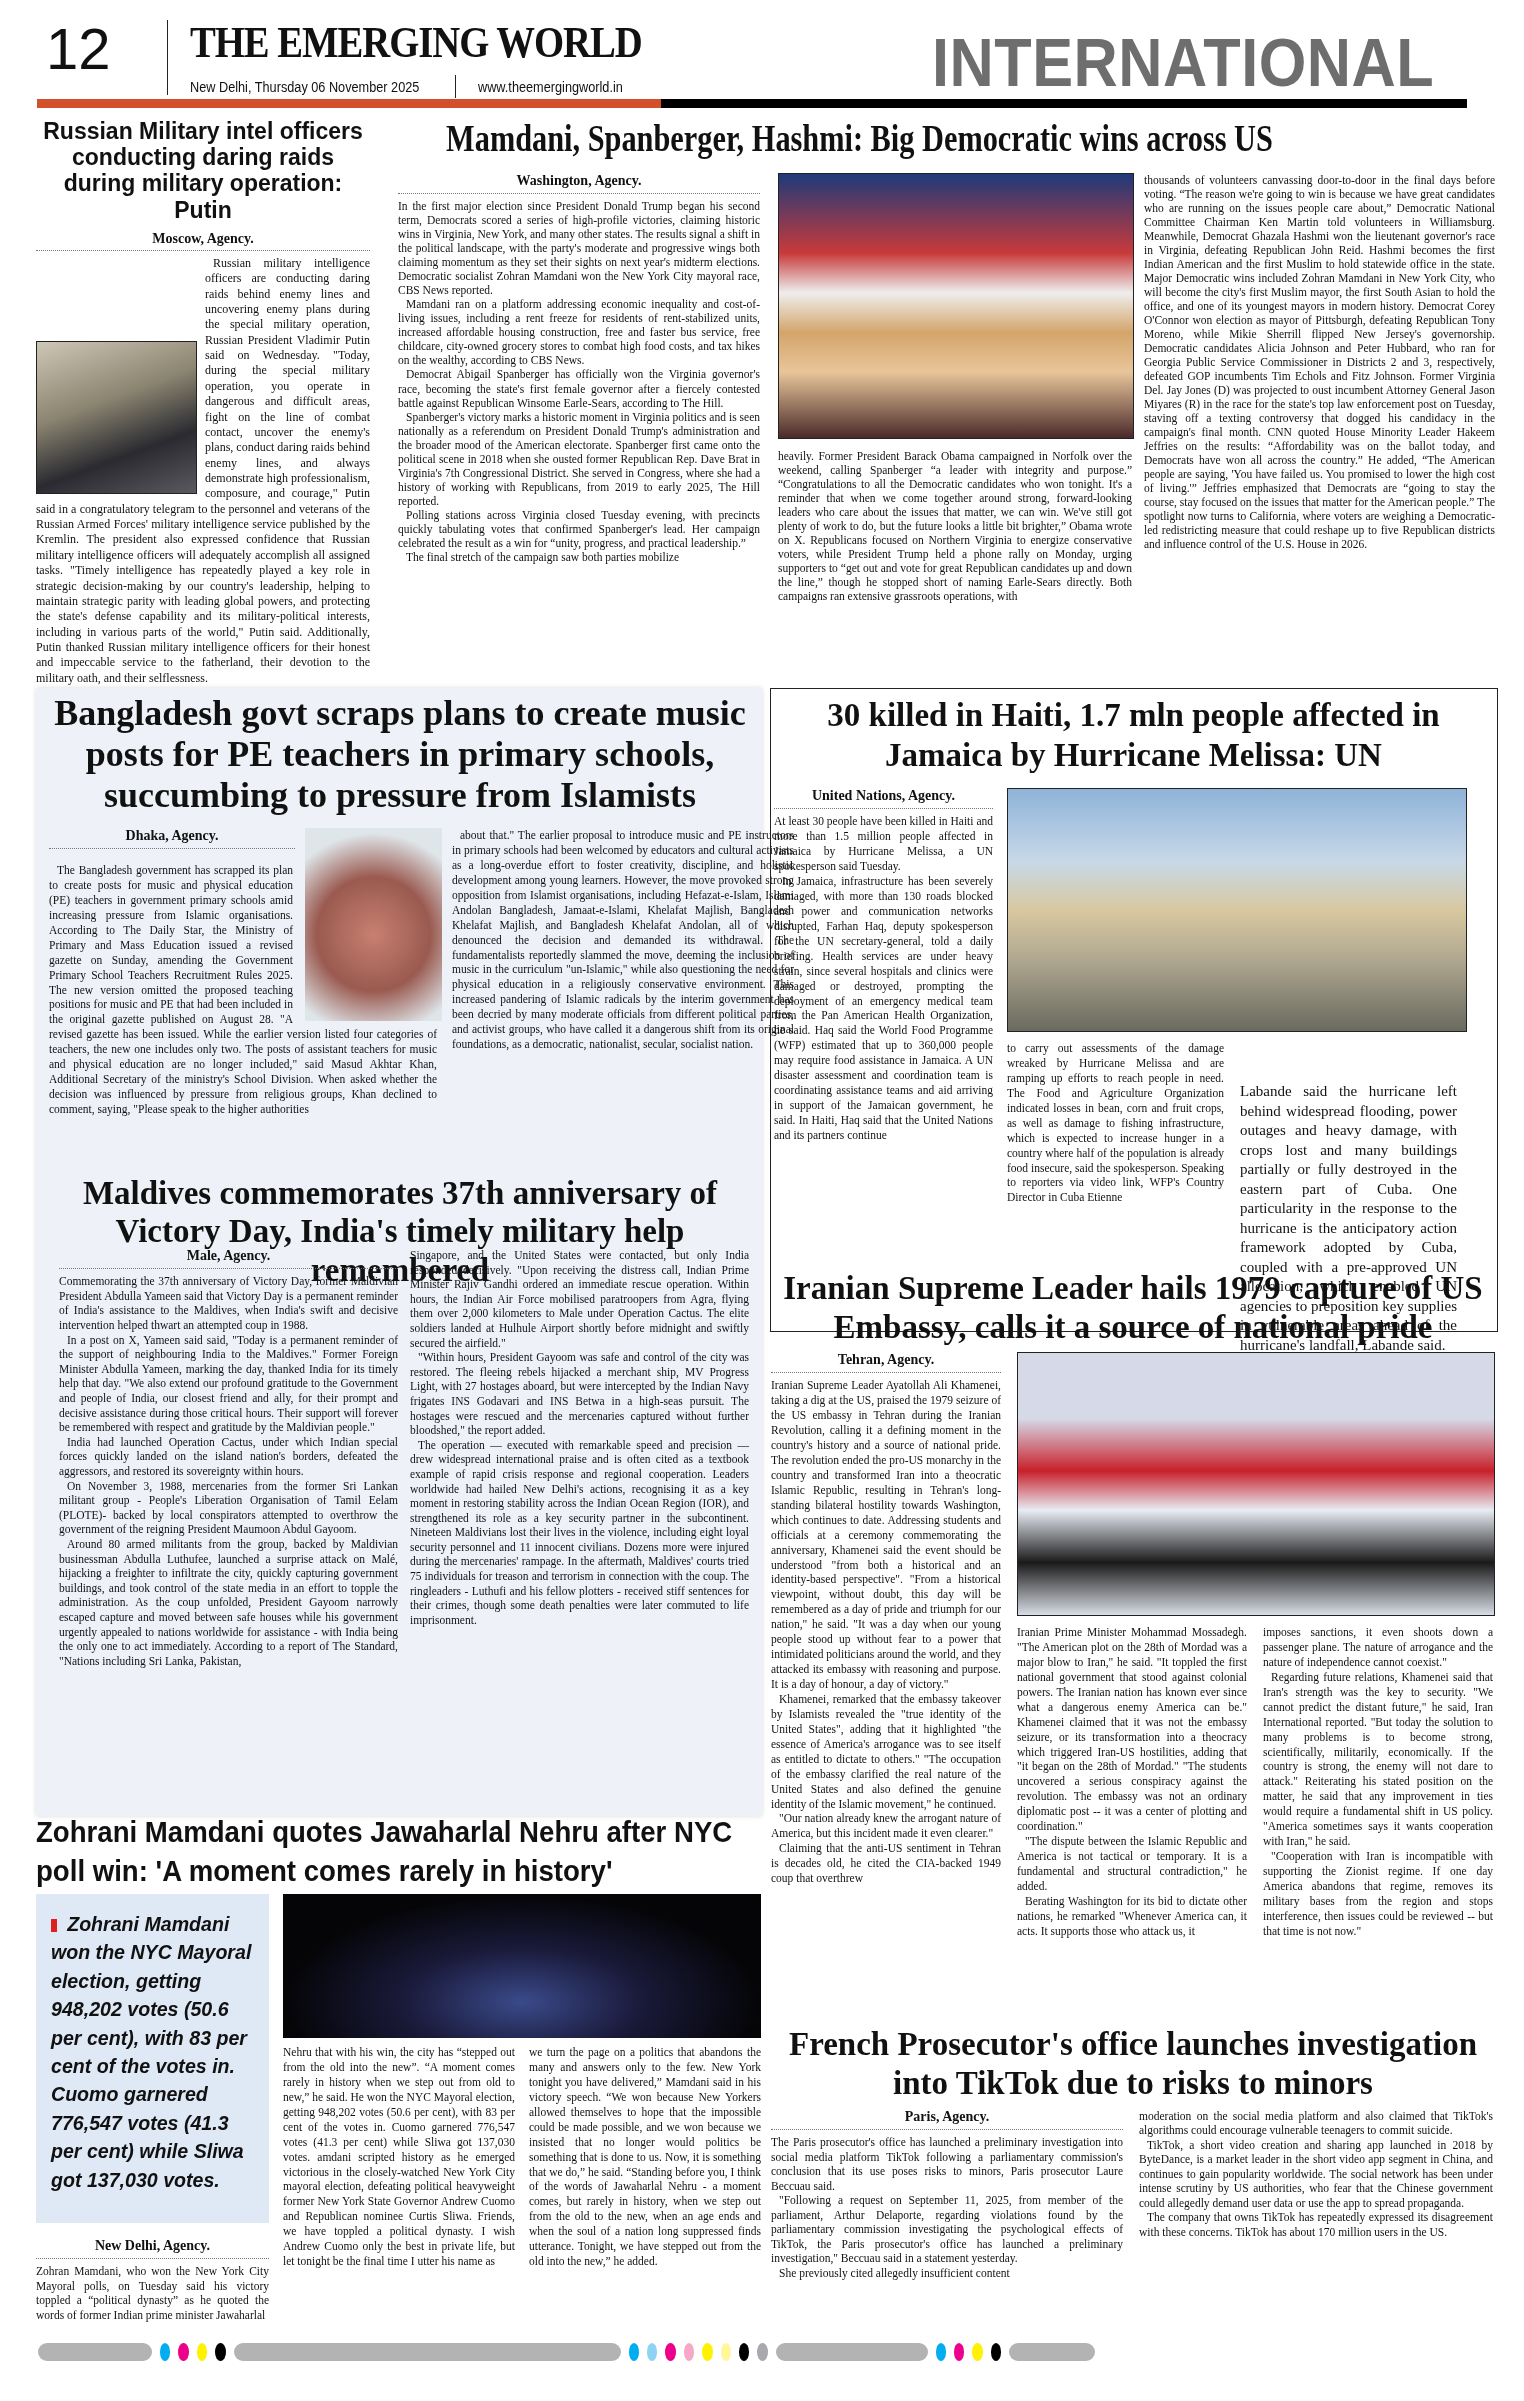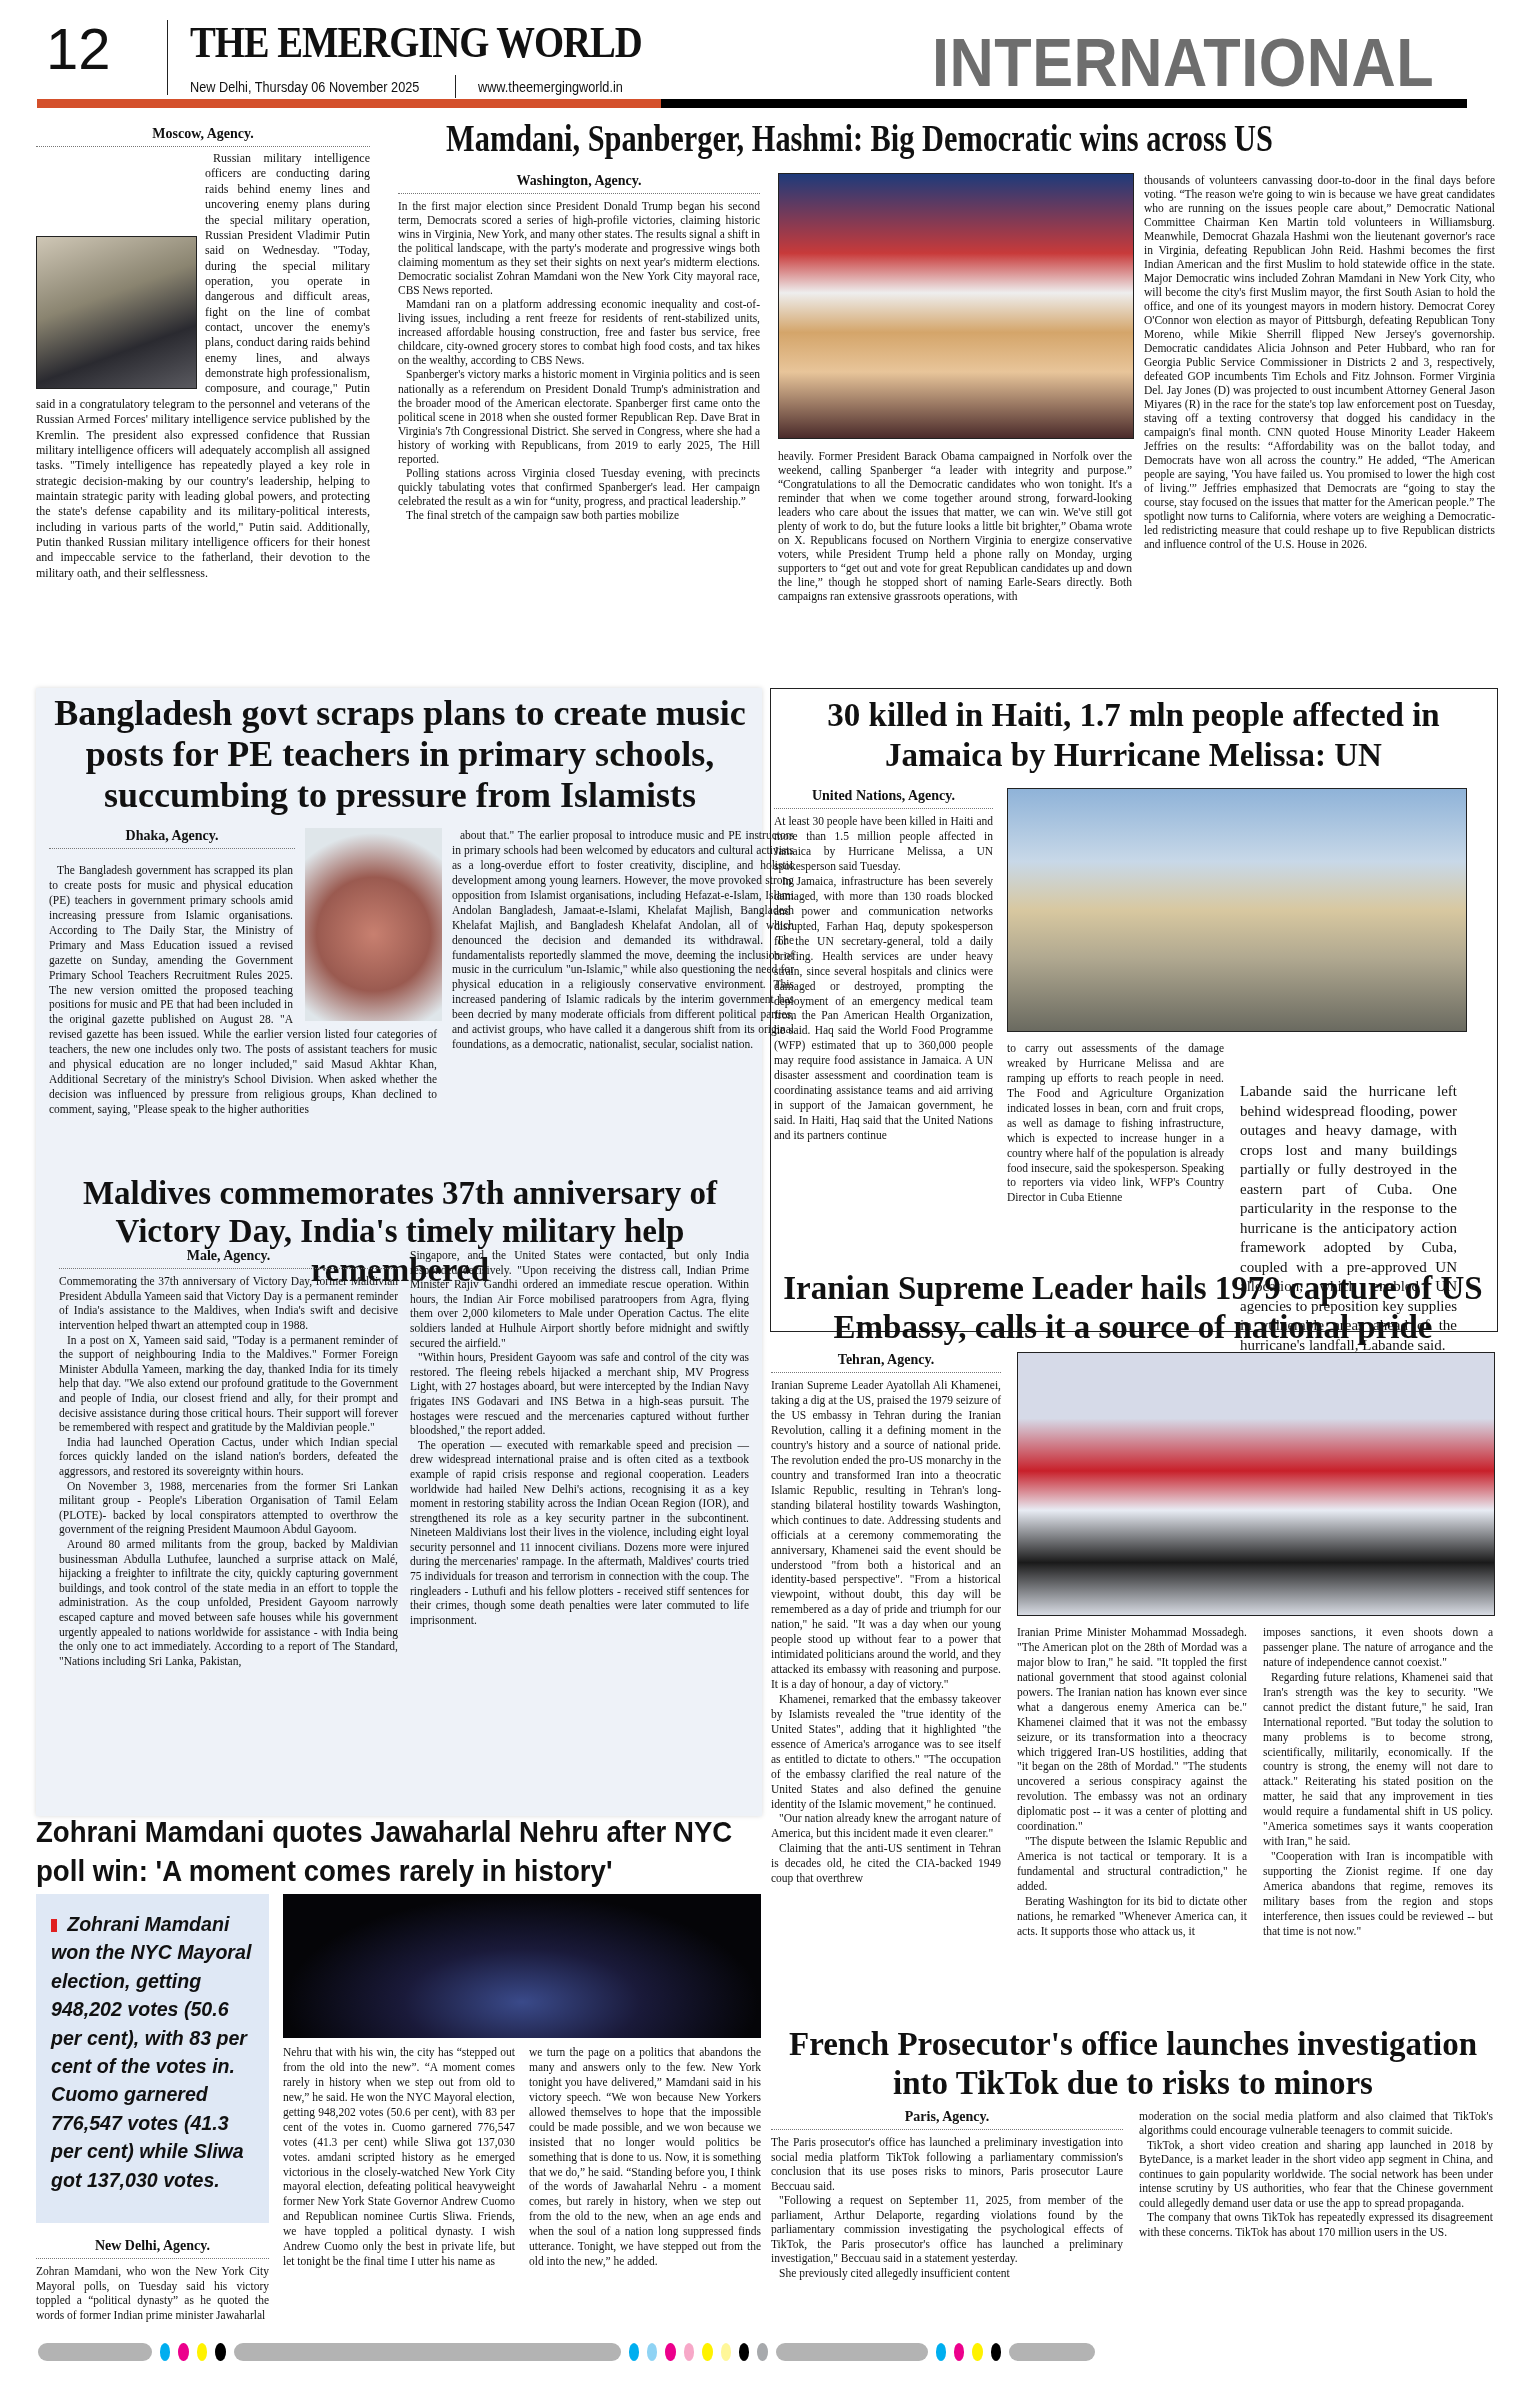--- a/index.html
+++ b/index.html
@@ -37,34 +37,36 @@
 <div class="abs mast-sep"></div>
 <div class="abs mast-title">THE EMERGING WORLD</div>
 <div class="abs mast-date">New Delhi, Thursday 06 November 2025</div>
 <div class="abs mast-sep2"></div>
 <div class="abs mast-url">www.theemergingworld.in</div>
 <div class="abs section">INTERNATIONAL</div>
 <div class="abs bar-orange"></div>
 <div class="abs bar-black"></div>
 
 <div class="abs" style="left:36px;top:118px;width:334px;">
+  <div class="headline" style="font-size:23px;">Russian Military intel officers conducting daring raids during military operation: Putin</div>
   <div class="dateline" style="margin-top:8px;">Moscow, Agency.</div>
   <div class="body" style="margin-top:4.6px;">
     <div class="photo" style="float:left;width:159px;height:151px;margin:85px 8px 3.5px 0;background:linear-gradient(160deg,#cfc7b6 0%,#8a8470 40%,#2a2a30 70%,#5a5a60 100%);" title="Putin with military officers speaking to press"></div>
     <p>Russian military intelligence officers are conducting daring raids behind enemy lines and uncovering enemy plans during the special military operation, Russian President Vladimir Putin said on Wednesday. "Today, during the special military operation, you operate in dangerous and difficult areas, fight on the line of combat contact, uncover the enemy's plans, conduct daring raids behind enemy lines, and always demonstrate high professionalism, composure, and courage," Putin said in a congratulatory telegram to the personnel and veterans of the Russian Armed Forces' military intelligence service published by the Kremlin. The president also expressed confidence that Russian military intelligence officers will adequately accomplish all assigned tasks. "Timely intelligence has repeatedly played a key role in strategic decision-making by our country's leadership, helping to maintain strategic parity with leading global powers, and protecting the state's defense capability and its military-political interests, including in various parts of the world," Putin said. Additionally, Putin thanked Russian military intelligence officers for their honest and impeccable service to the fatherland, their devotion to the military oath, and their selflessness.</p>
   </div>
 </div>
 
 <div class="abs hl-cond" style="left:397px;top:118px;width:1128px;font-size:37px;transform:scaleX(0.82);transform-origin:left;white-space:nowrap;">Mamdani, Spanberger, Hashmi: Big Democratic wins across US</div>
 <div class="abs" style="left:398px;top:173px;width:1096px;height:506px;">
   <div class="abs" style="left:0;top:0;width:362px;">
     <div class="dateline">Washington, Agency.</div>
     <div class="body" style="margin-top:5.8px;font-size:11.5px;line-height:1.22;">
       <p>In the first major election since President Donald Trump began his second term, Democrats scored a series of high-profile victories, claiming historic wins in Virginia, New York, and many other states. The results signal a shift in the political landscape, with the party's moderate and progressive wings both claiming momentum as they set their sights on next year's midterm elections. Democratic socialist Zohran Mamdani won the New York City mayoral race, CBS News reported.</p>
       <p>Mamdani ran on a platform addressing economic inequality and cost-of-living issues, including a rent freeze for residents of rent-stabilized units, increased affordable housing construction, free and faster bus service, free childcare, city-owned grocery stores to combat high food costs, and tax hikes on the wealthy, according to CBS News.</p>
+      <p>Democrat Abigail Spanberger has officially won the Virginia governor's race, becoming the state's first female governor after a fiercely contested battle against Republican Winsome Earle-Sears, according to The Hill.</p>
       <p>Spanberger's victory marks a historic moment in Virginia politics and is seen nationally as a referendum on President Donald Trump's administration and the broader mood of the American electorate. Spanberger first came onto the political scene in 2018 when she ousted former Republican Rep. Dave Brat in Virginia's 7th Congressional District. She served in Congress, where she had a history of working with Republicans, from 2019 to early 2025, The Hill reported.</p>
       <p>Polling stations across Virginia closed Tuesday evening, with precincts quickly tabulating votes that confirmed Spanberger's lead. Her campaign celebrated the result as a win for “unity, progress, and practical leadership.”</p>
       <p>The final stretch of the campaign saw both parties mobilize</p>
     </div>
   </div>
   <div class="abs photo" style="left:380px;top:0;width:354px;height:264px;background:linear-gradient(180deg,#1e3a7a 0%,#c83a3a 30%,#eee 45%,#d4a56a 60%,#e8c59a 75%,#4a2a2a 100%);" title="Abigail Spanberger smiling in front of US flag"></div>
   <div class="abs body" style="left:380px;top:276px;width:354px;font-size:11.5px;line-height:1.22;">
     <p>heavily. Former President Barack Obama campaigned in Norfolk over the weekend, calling Spanberger “a leader with integrity and purpose.” “Congratulations to all the Democratic candidates who won tonight. It's a reminder that when we come together around strong, forward-looking leaders who care about the issues that matter, we can win. We've still got plenty of work to do, but the future looks a little bit brighter,” Obama wrote on X. Republicans focused on Northern Virginia to energize conservative voters, while President Trump held a phone rally on Monday, urging supporters to “get out and vote for great Republican candidates up and down the line,” though he stopped short of naming Earle-Sears directly. Both campaigns ran extensive grassroots operations, with</p>
   </div>
   <div class="abs body" style="left:746px;top:0;width:351px;font-size:11.5px;line-height:1.22;">

